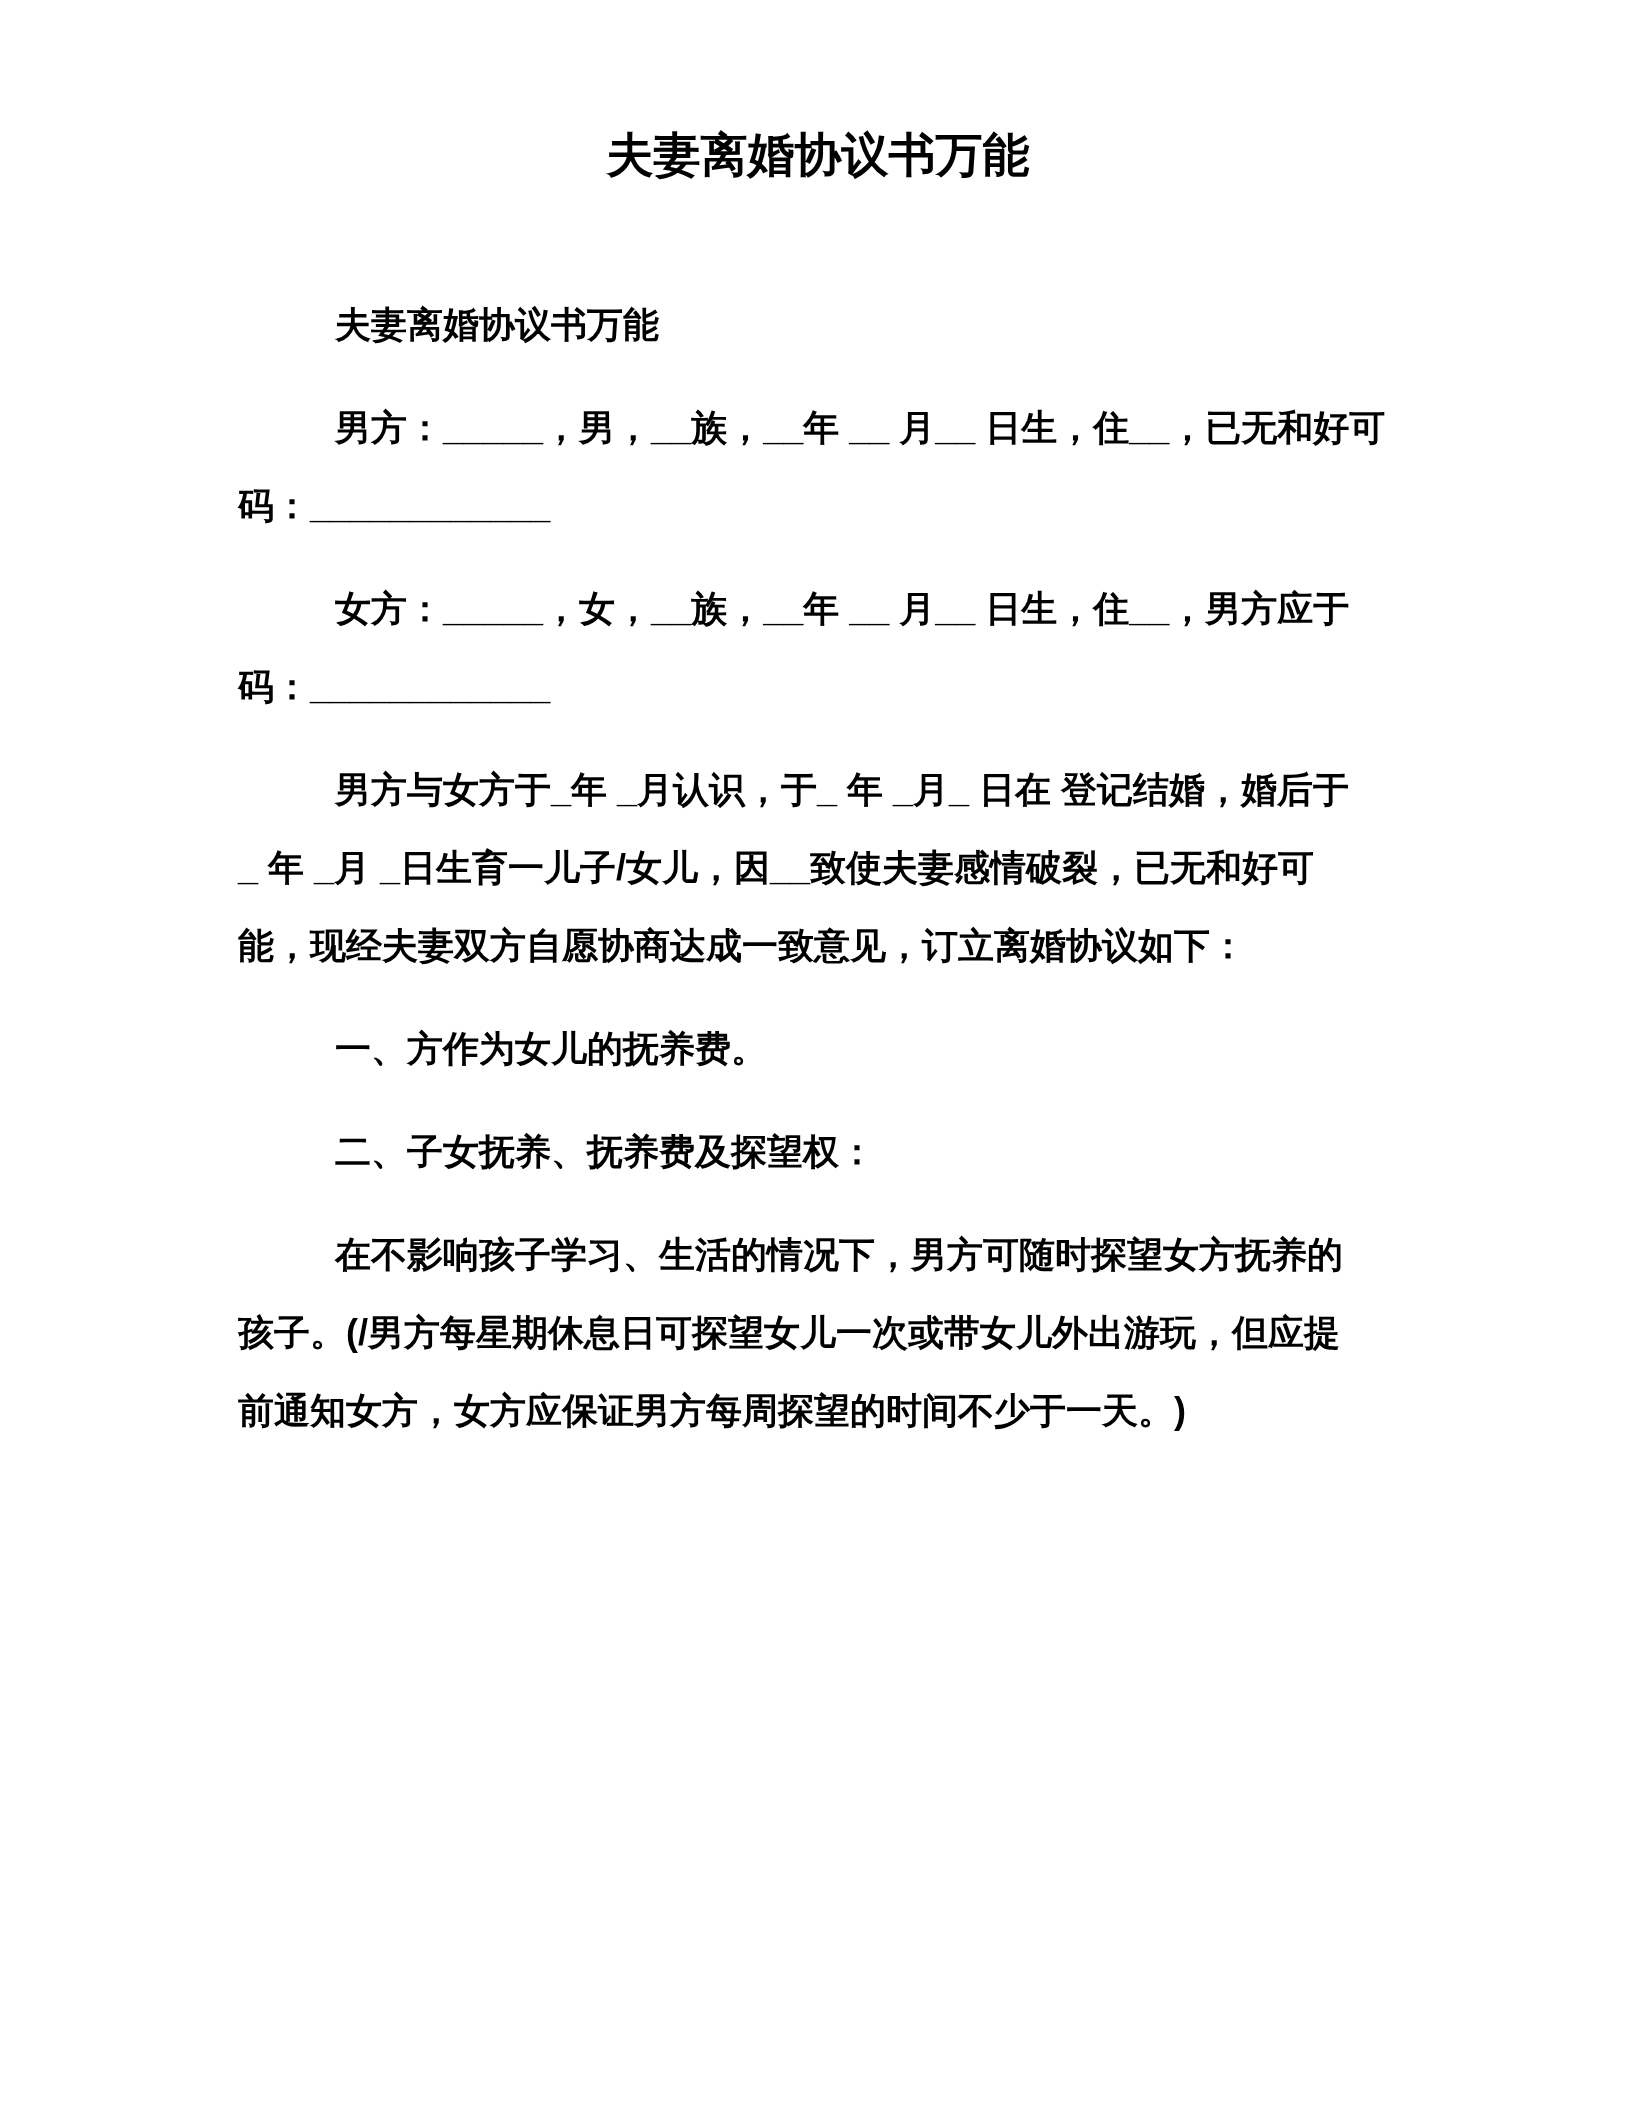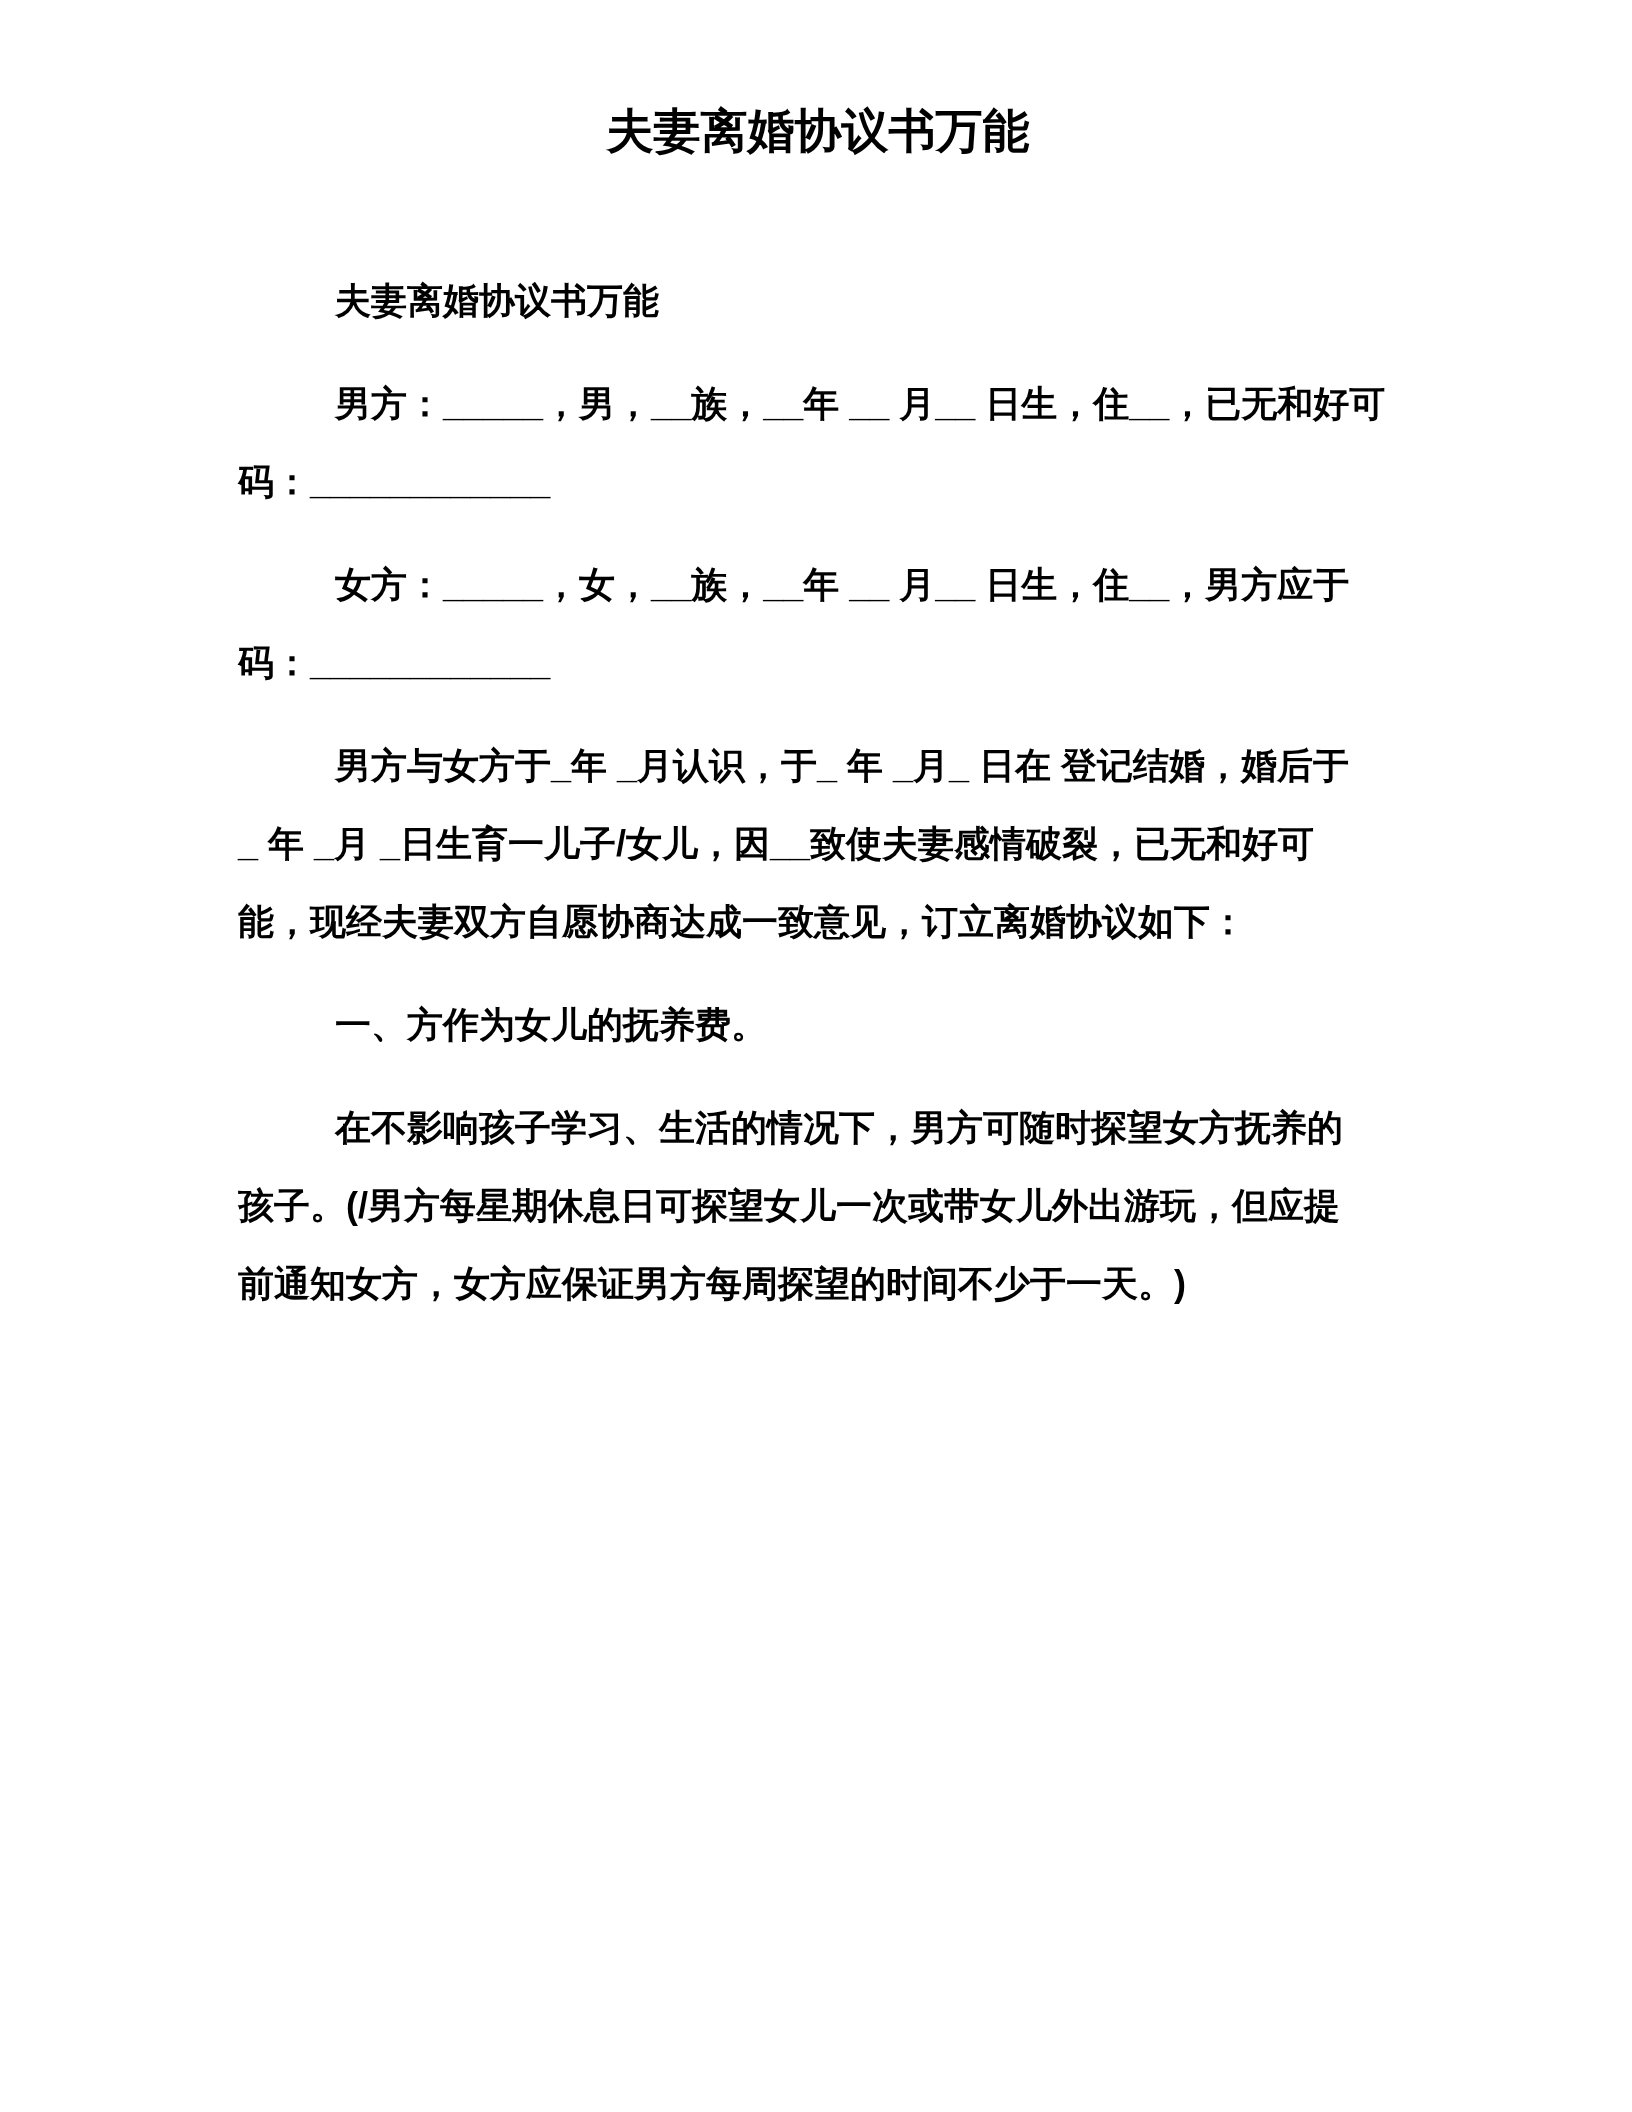--- a/index.html
+++ b/index.html
@@ -10,21 +10,21 @@
   .page {
     position: relative;
     width: 1632px;
     height: 2112px;
     background: #ffffff;
     overflow: hidden;
     font-family: "Liberation Sans", sans-serif;
     color: #000000;
   }
   .content {
-    padding: 96px 234px 0 238px;
+    padding: 120px 234px 0 238px;
   }
   .doc-title {
     font-size: 47px;
     font-weight: 700;
     line-height: 70px;
     text-align: center;
     margin: 0 0 96px 0;
   }
   .para {
     font-size: 36px;
@@ -50,19 +50,20 @@
 
     <p class="para">女方：_____，女，__族，__年 __ 月__ 日生，住__，男方应于
 码：____________</p>
 
     <p class="para">男方与女方于_年 _月认识，于_ 年 _月_ 日在 登记结婚，婚后于
 _ 年 _月 _日生育一儿子/女儿，因__致使夫妻感情破裂，已无和好可
 能，现经夫妻双方自愿协商达成一致意见，订立离婚协议如下：</p>
 
     <p class="para">一、方作为女儿的抚养费。</p>
 
+    <p class="para">二、子女抚养、抚养费及探望权：</p>
 
 
     <p class="para">在不影响孩子学习、生活的情况下，男方可随时探望女方抚养的
 孩子。(/男方每星期休息日可探望女儿一次或带女儿外出游玩，但应提
 前通知女方，女方应保证男方每周探望的时间不少于一天。)</p>
   </div>
 </div>
 
 </body></html>

